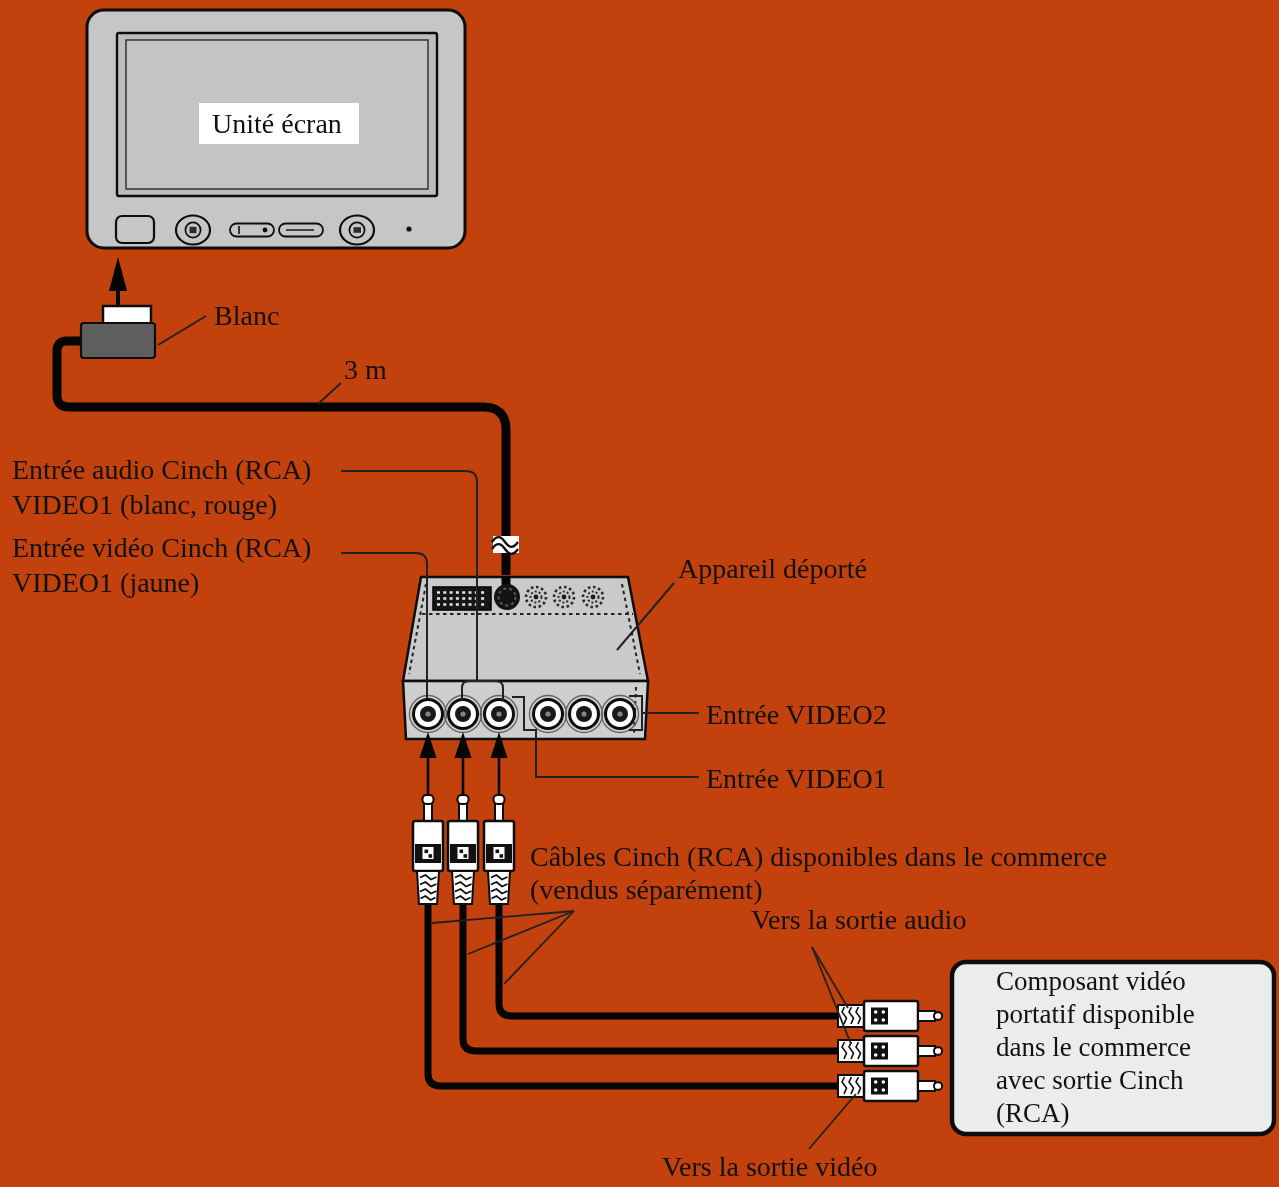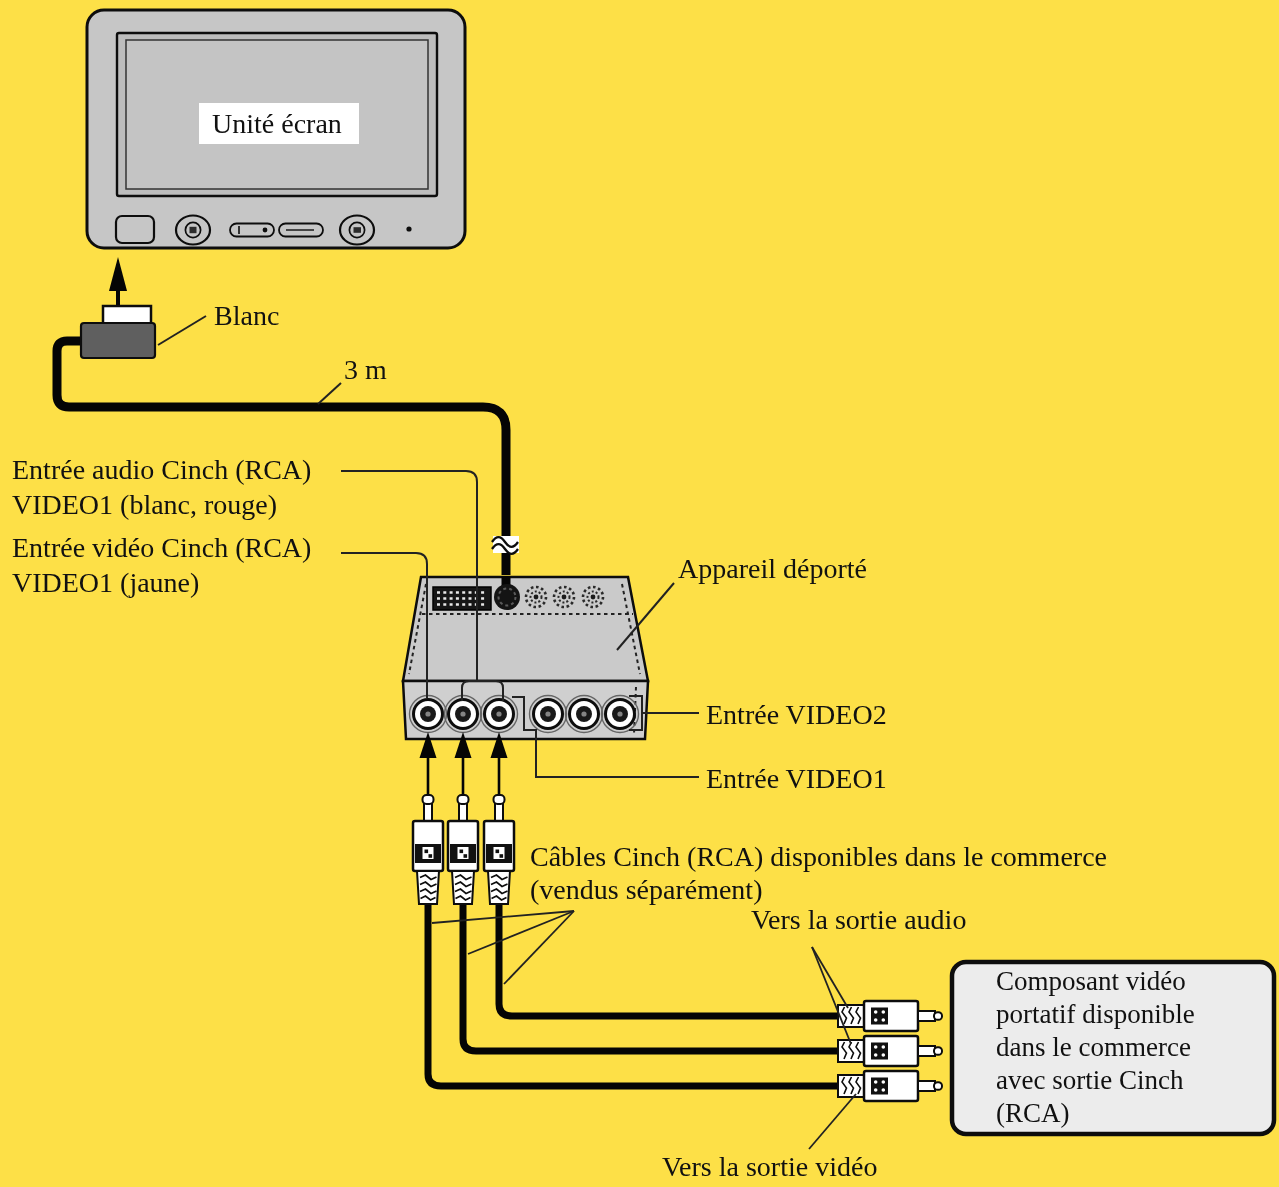--- a/index.html
+++ b/index.html
@@ -1,16 +1,16 @@
 <!DOCTYPE html>
 <html><head>
 <meta charset="utf-8">
 <style>
   html,body{margin:0;padding:0;background:#fff;}
-  #stage{position:relative;width:1279px;height:1187px;background:#fde047;overflow:hidden;}
+  #stage{position:relative;width:1279px;height:1187px;background:#c2410c;overflow:hidden;}
   svg{display:block;}
   text{font-family:"Liberation Serif","DejaVu Serif",serif;fill:#111;}
   .lbl{font-size:28px;}
   .lbl27{font-size:27px;}
   .leader{stroke:#222;stroke-width:2;fill:none;}
   .thin{stroke:#222;stroke-width:1.8;fill:none;}
   .cable{stroke:#050505;stroke-width:9;fill:none;stroke-linejoin:round;stroke-linecap:butt;}
   .cable7{stroke:#050505;stroke-width:7;fill:none;stroke-linejoin:round;}
   .outline{stroke:#0d0d0d;fill:none;}
   .dash{stroke:#222;stroke-width:2;fill:none;stroke-dasharray:3.5,3.5;}

